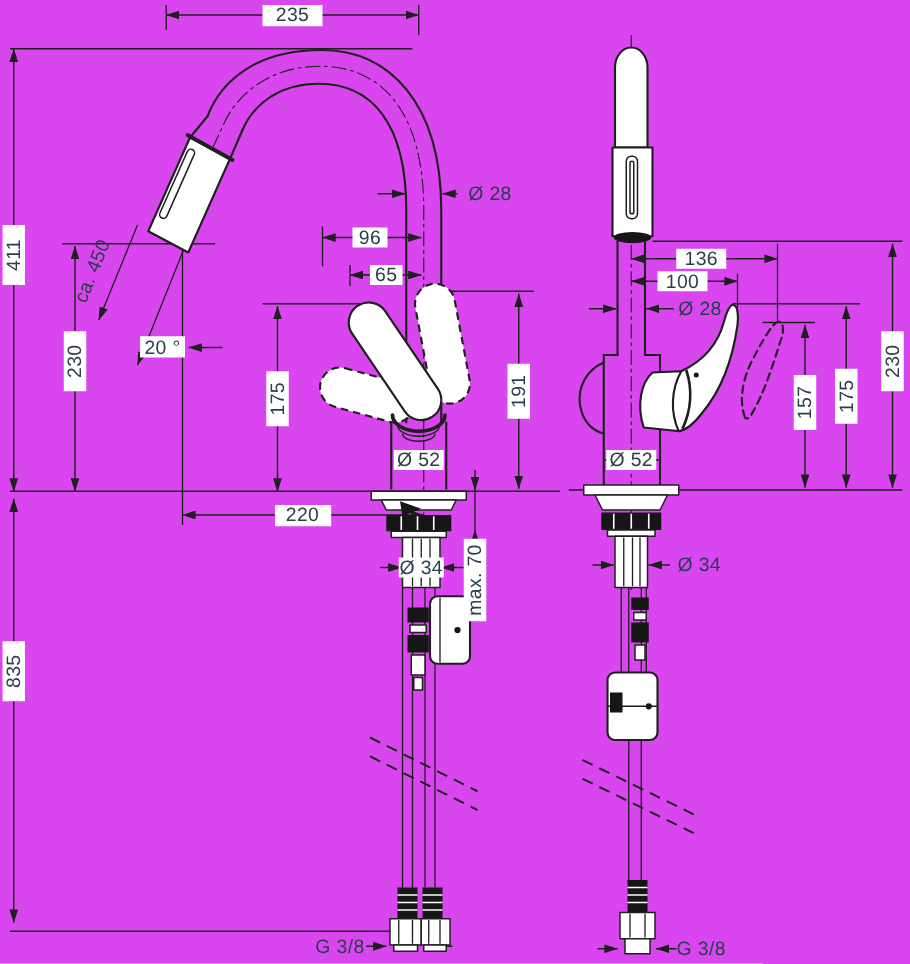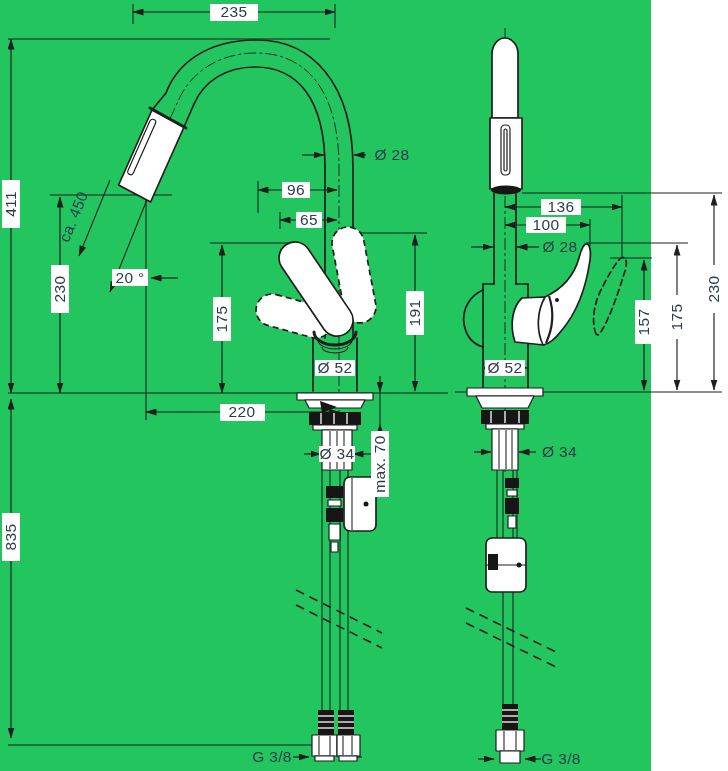--- a/index.html
+++ b/index.html
@@ -1,16 +1,16 @@
 <!DOCTYPE html>
 <html><head>
 <meta charset="utf-8">
 <style>
   html,body{margin:0;padding:0;background:#ffffff}
-  .stage{width:651px;height:771px;position:relative;background:#22c55e}
+  .stage{width:728px;height:771px;position:relative;background:#d946ef}
   svg{display:block}
   text{font:15.5px "Liberation Sans", sans-serif;fill:#2b3c4c;letter-spacing:.3px}
   .fx{fill:none;stroke:#1f1f1f;stroke-width:1.7;stroke-linejoin:round;stroke-linecap:round}
   .fxw{fill:#fff;stroke:#1f1f1f;stroke-width:1.7;stroke-linejoin:round}
   .fxt{fill:#fff;stroke:#1f1f1f;stroke-width:1.2;stroke-linejoin:round}
   .dim{stroke:#1f1f1f;stroke-width:1.15;fill:none}
   .thin{stroke:#1f1f1f;stroke-width:1.05;fill:none}
   .cl{stroke:#1f1f1f;stroke-width:.9;fill:none;stroke-dasharray:12 3 3 3}
   .dash{stroke-dasharray:6 4}
   .brk{stroke:#1f1f1f;stroke-width:1.6;fill:none;stroke-dasharray:9 6}

